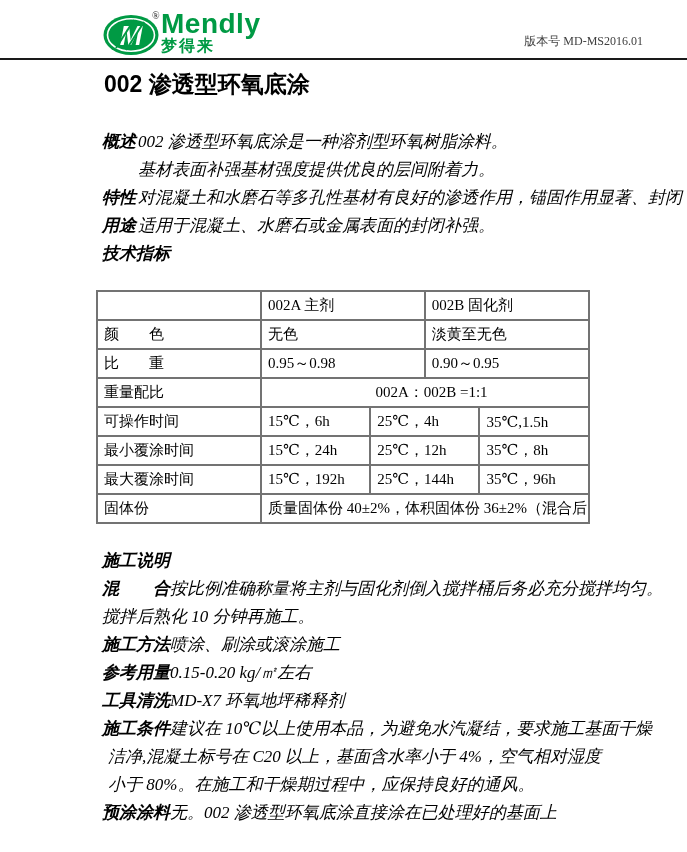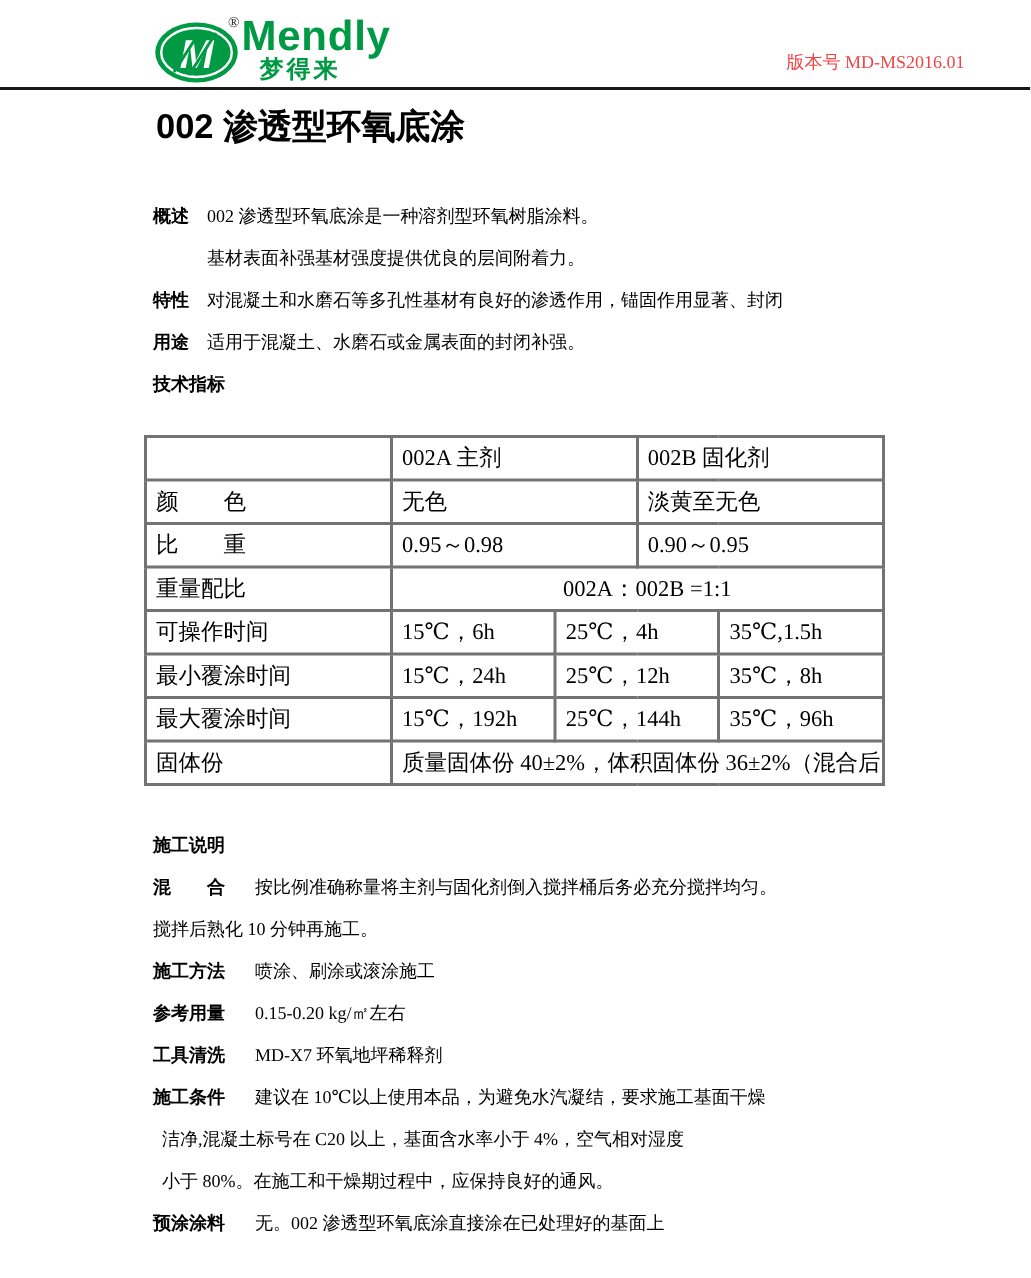--- a/index.html
+++ b/index.html
@@ -12,37 +12,37 @@
   
   .hdr { position:relative; height:60px; border-bottom:2px solid #1a1a1a; }
   .logo { position:absolute; left:103px; top:8px; width:230px; height:50px; }
   .logo-svg { position:absolute; left:0; top:6px; }
   .reg-mark { position:absolute; left:49px; top:2px; font-size:10px; font-family:"Liberation Serif",serif; color:#222; }
   .brand-name {
     position:absolute; left:58px; top:0px; font-size:28px; font-weight:bold;
     color:var(--green); font-family:"Liberation Sans","DejaVu Sans",sans-serif; letter-spacing:0.5px;
   }
   .brand-cn {
-    position:absolute; left:70px; top:28px; font-size:16px; font-weight:bold;
+    position:absolute; left:58px; top:28px; font-size:16px; font-weight:bold;
     color:var(--green); letter-spacing:2px;
     font-family:"Liberation Sans","DejaVu Sans",sans-serif;
   }
-  .version { position:absolute; right:44px; bottom:8px; font-size:12px; color:#ef4444; }
+  .version { position:absolute; right:44px; bottom:8px; font-size:12px; color:#404040; }
 
   
   .doc-title {
     margin:8px 0 0 104px; height:32px; line-height:32px;
     font-size:23px; font-weight:bold;
     font-family:"Liberation Sans","DejaVu Sans",sans-serif;
   }
 
   
   .line {
-    display:flex; align-items:center; height:28px;
-    padding-left:102px; font-size:12px; white-space:nowrap;
+    display:flex; align-items:flex-start; height:28px;
+    padding-left:102px; font-size:17px; white-space:nowrap;font-style:italic;
   }
   .line .lbl {
     flex:0 0 auto; font-weight:bold;
     font-family:"Liberation Sans","DejaVu Sans",sans-serif;
   }
   .intro .lbl { width:36px; }
   .app .lbl { width:68px; }
   .line.cont1 { padding-left:138px; }
   .line.cont2 { padding-left:108px; }
   .line.heading { font-weight:bold; font-family:"Liberation Sans","DejaVu Sans",sans-serif; }

